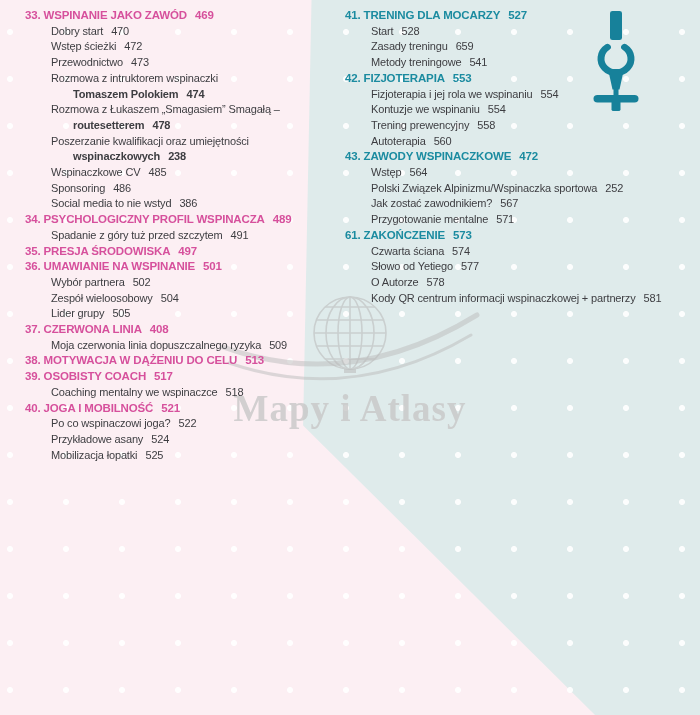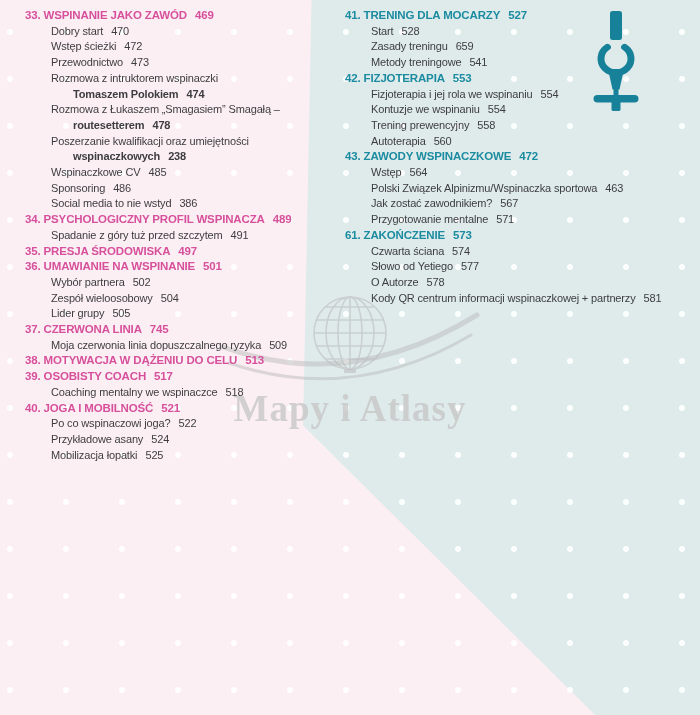--- a/index.html
+++ b/index.html
@@ -81,21 +81,21 @@
     <div class="line item"><span>Wspinaczkowe CV</span><span class="pg">485</span></div>
     <div class="line item"><span>Sponsoring</span><span class="pg">486</span></div>
     <div class="line item"><span>Social media to nie wstyd</span><span class="pg">386</span></div>
     <div class="line chapter"><span>34. PSYCHOLOGICZNY PROFIL WSPINACZA</span><span class="pg">489</span></div>
     <div class="line item"><span>Spadanie z góry tuż przed szczytem</span><span class="pg">491</span></div>
     <div class="line chapter"><span>35. PRESJA ŚRODOWISKA</span><span class="pg">497</span></div>
     <div class="line chapter"><span>36. UMAWIANIE NA WSPINANIE</span><span class="pg">501</span></div>
     <div class="line item"><span>Wybór partnera</span><span class="pg">502</span></div>
     <div class="line item"><span>Zespół wieloosobowy</span><span class="pg">504</span></div>
     <div class="line item"><span>Lider grupy</span><span class="pg">505</span></div>
-    <div class="line chapter"><span>37. CZERWONA LINIA</span><span class="pg">745</span></div>
+    <div class="line chapter"><span>37. CZERWONA LINIA</span><span class="pg">408</span></div>
     <div class="line item"><span>Moja czerwonia linia dopuszczalnego ryzyka</span><span class="pg">509</span></div>
     <div class="line chapter"><span>38. MOTYWACJA W DĄŻENIU DO CELU</span><span class="pg">513</span></div>
     <div class="line chapter"><span>39. OSOBISTY COACH</span><span class="pg">517</span></div>
     <div class="line item"><span>Coaching mentalny we wspinaczce</span><span class="pg">518</span></div>
     <div class="line chapter"><span>40. JOGA I MOBILNOŚĆ</span><span class="pg">521</span></div>
     <div class="line item"><span>Po co wspinaczowi joga?</span><span class="pg">522</span></div>
     <div class="line item"><span>Przykładowe asany</span><span class="pg">524</span></div>
     <div class="line item"><span>Mobilizacja łopatki</span><span class="pg">525</span></div>
   </div>
 <div class="toc-col" id="col-right" style="--accent: #1b8ba0;">
@@ -103,21 +103,21 @@
     <div class="line item"><span>Start</span><span class="pg">528</span></div>
     <div class="line item"><span>Zasady treningu</span><span class="pg">659</span></div>
     <div class="line item"><span>Metody treningowe</span><span class="pg">541</span></div>
     <div class="line chapter"><span>42. FIZJOTERAPIA</span><span class="pg">553</span></div>
     <div class="line item"><span>Fizjoterapia i jej rola we wspinaniu</span><span class="pg">554</span></div>
     <div class="line item"><span>Kontuzje we wspinaniu</span><span class="pg">554</span></div>
     <div class="line item"><span>Trening prewencyjny</span><span class="pg">558</span></div>
     <div class="line item"><span>Autoterapia</span><span class="pg">560</span></div>
     <div class="line chapter"><span>43. ZAWODY WSPINACZKOWE</span><span class="pg">472</span></div>
     <div class="line item"><span>Wstęp</span><span class="pg">564</span></div>
-    <div class="line item"><span>Polski Związek Alpinizmu/Wspinaczka sportowa</span><span class="pg">463</span></div>
+    <div class="line item"><span>Polski Związek Alpinizmu/Wspinaczka sportowa</span><span class="pg">252</span></div>
     <div class="line item"><span>Jak zostać zawodnikiem?</span><span class="pg">567</span></div>
     <div class="line item"><span>Przygotowanie mentalne</span><span class="pg">571</span></div>
     <div class="line chapter"><span>61. ZAKOŃCZENIE</span><span class="pg">573</span></div>
     <div class="line item"><span>Czwarta ściana</span><span class="pg">574</span></div>
     <div class="line item"><span>Słowo od Yetiego</span><span class="pg">577</span></div>
     <div class="line item"><span>O Autorze</span><span class="pg">578</span></div>
     <div class="line item"><span>Kody QR centrum informacji wspinaczkowej + partnerzy</span><span class="pg">581</span></div>
   </div>
 
 </body></html>

